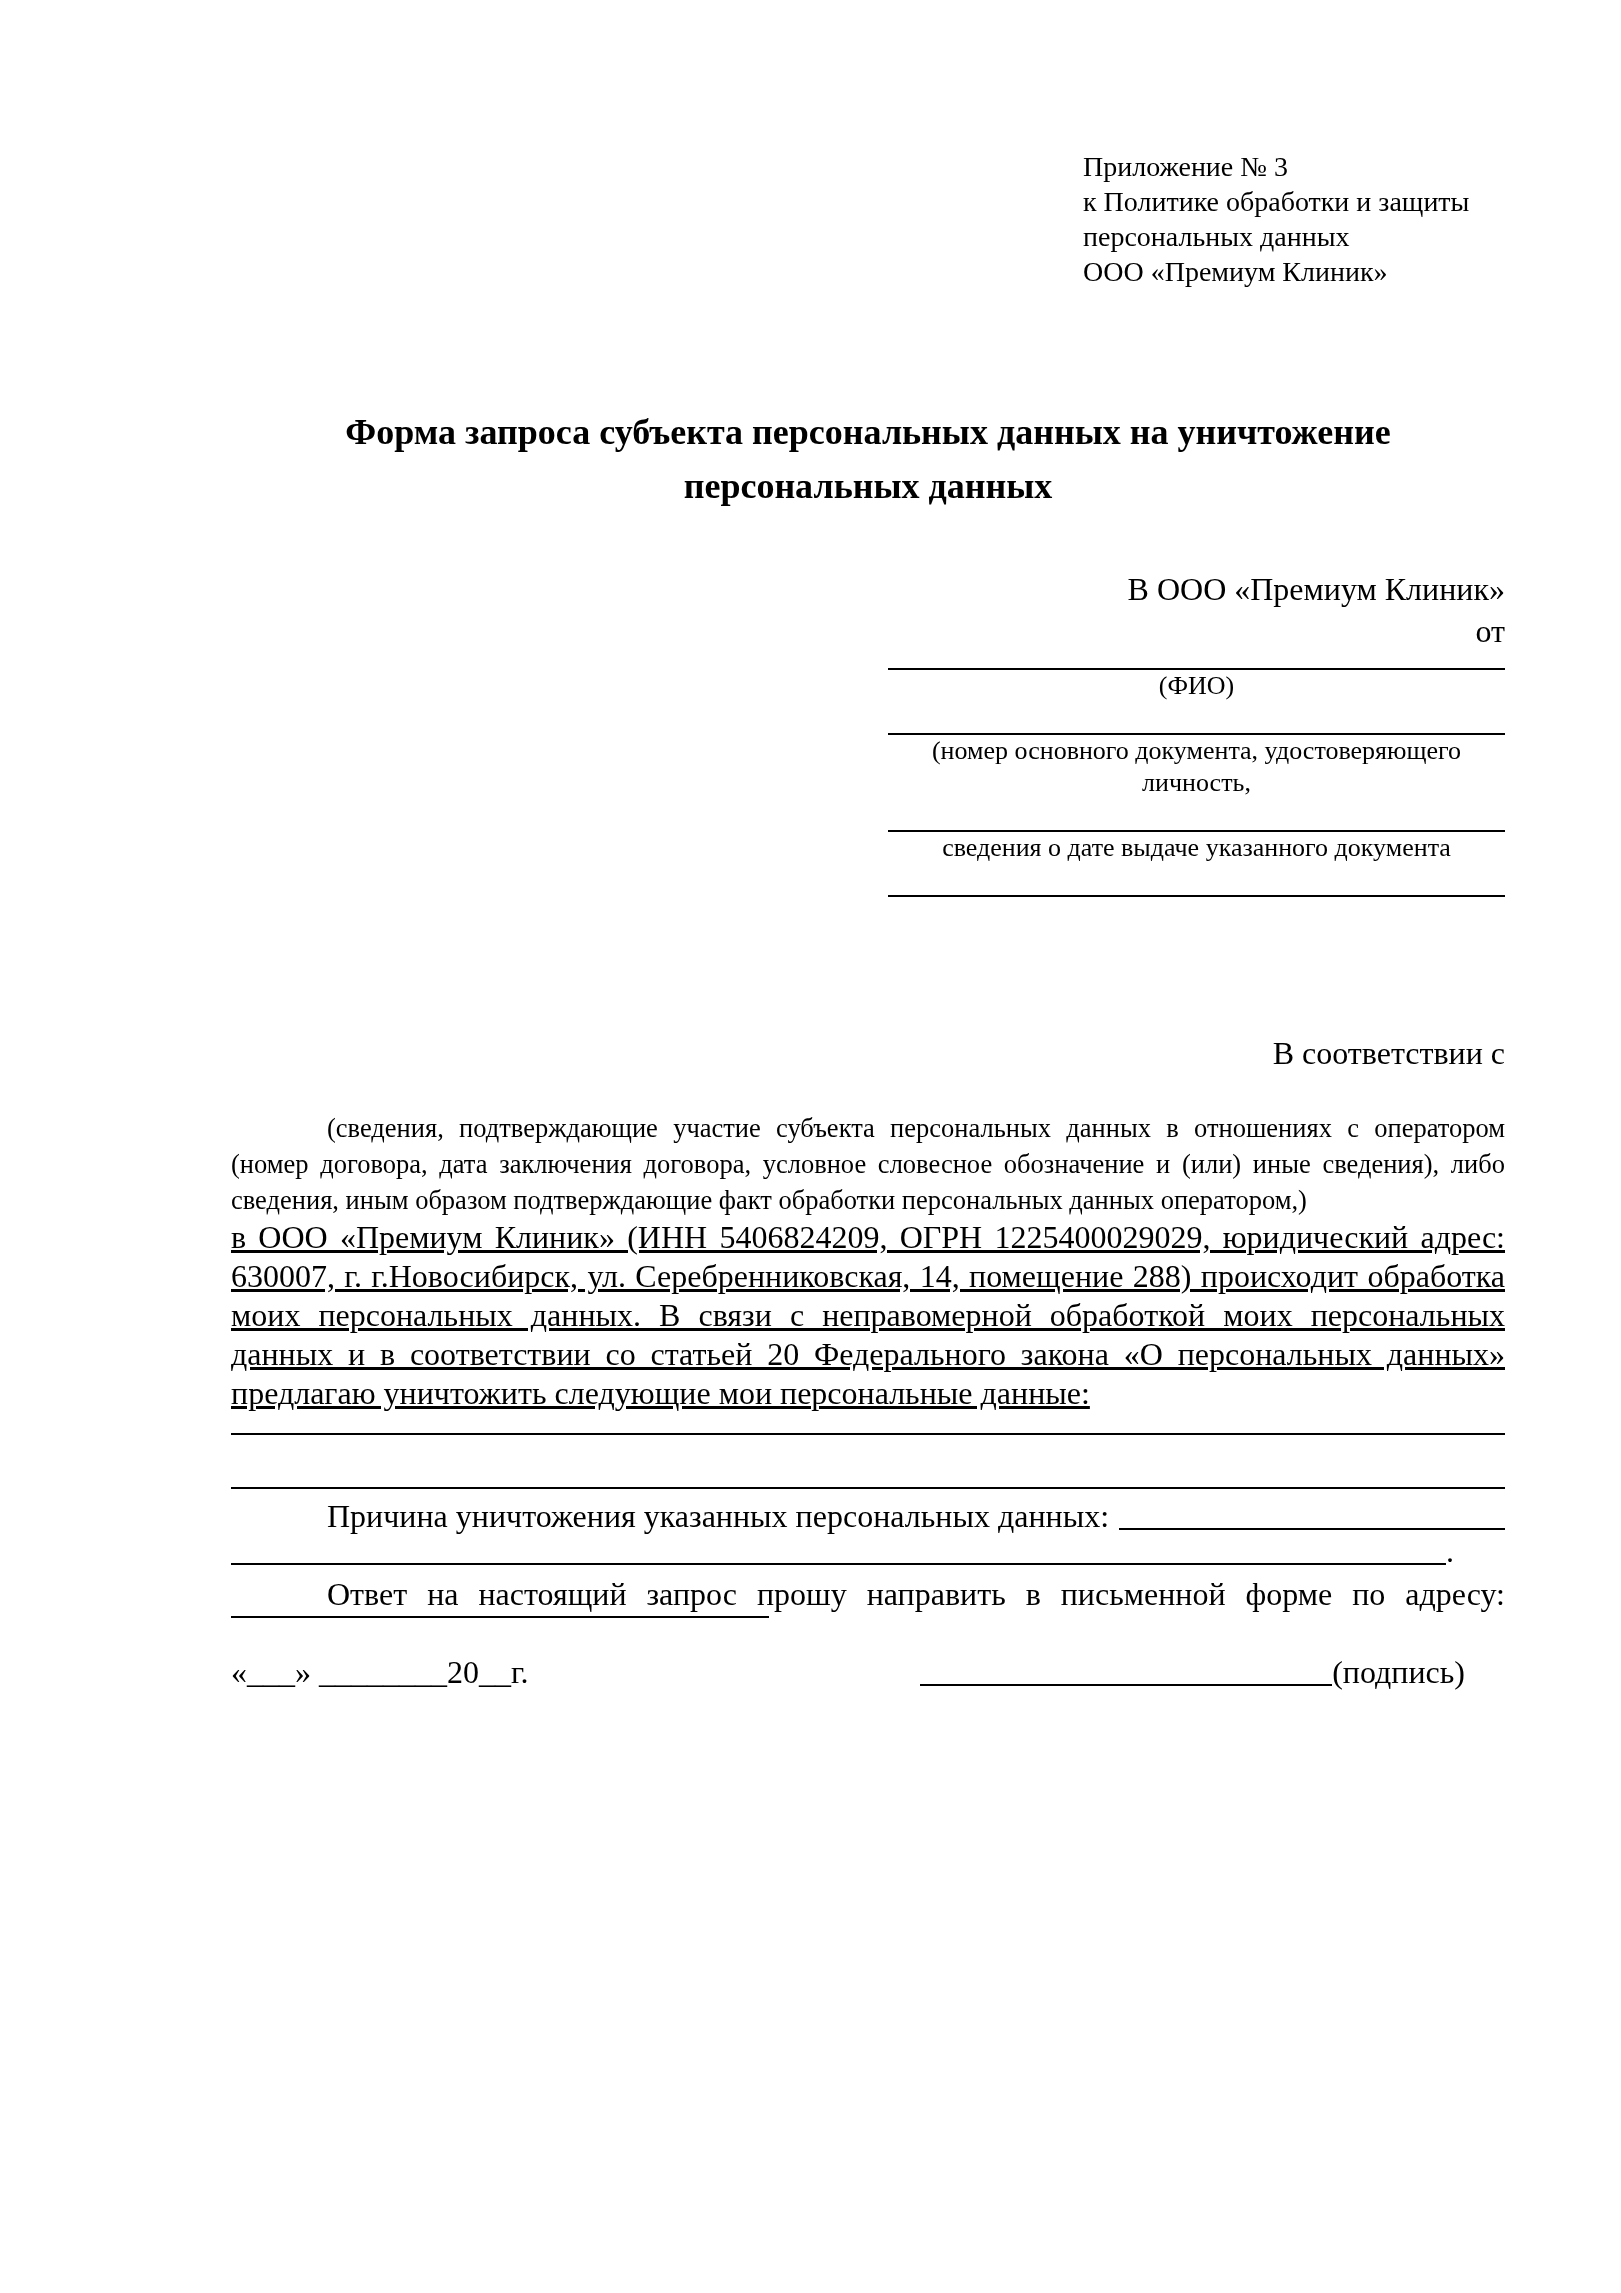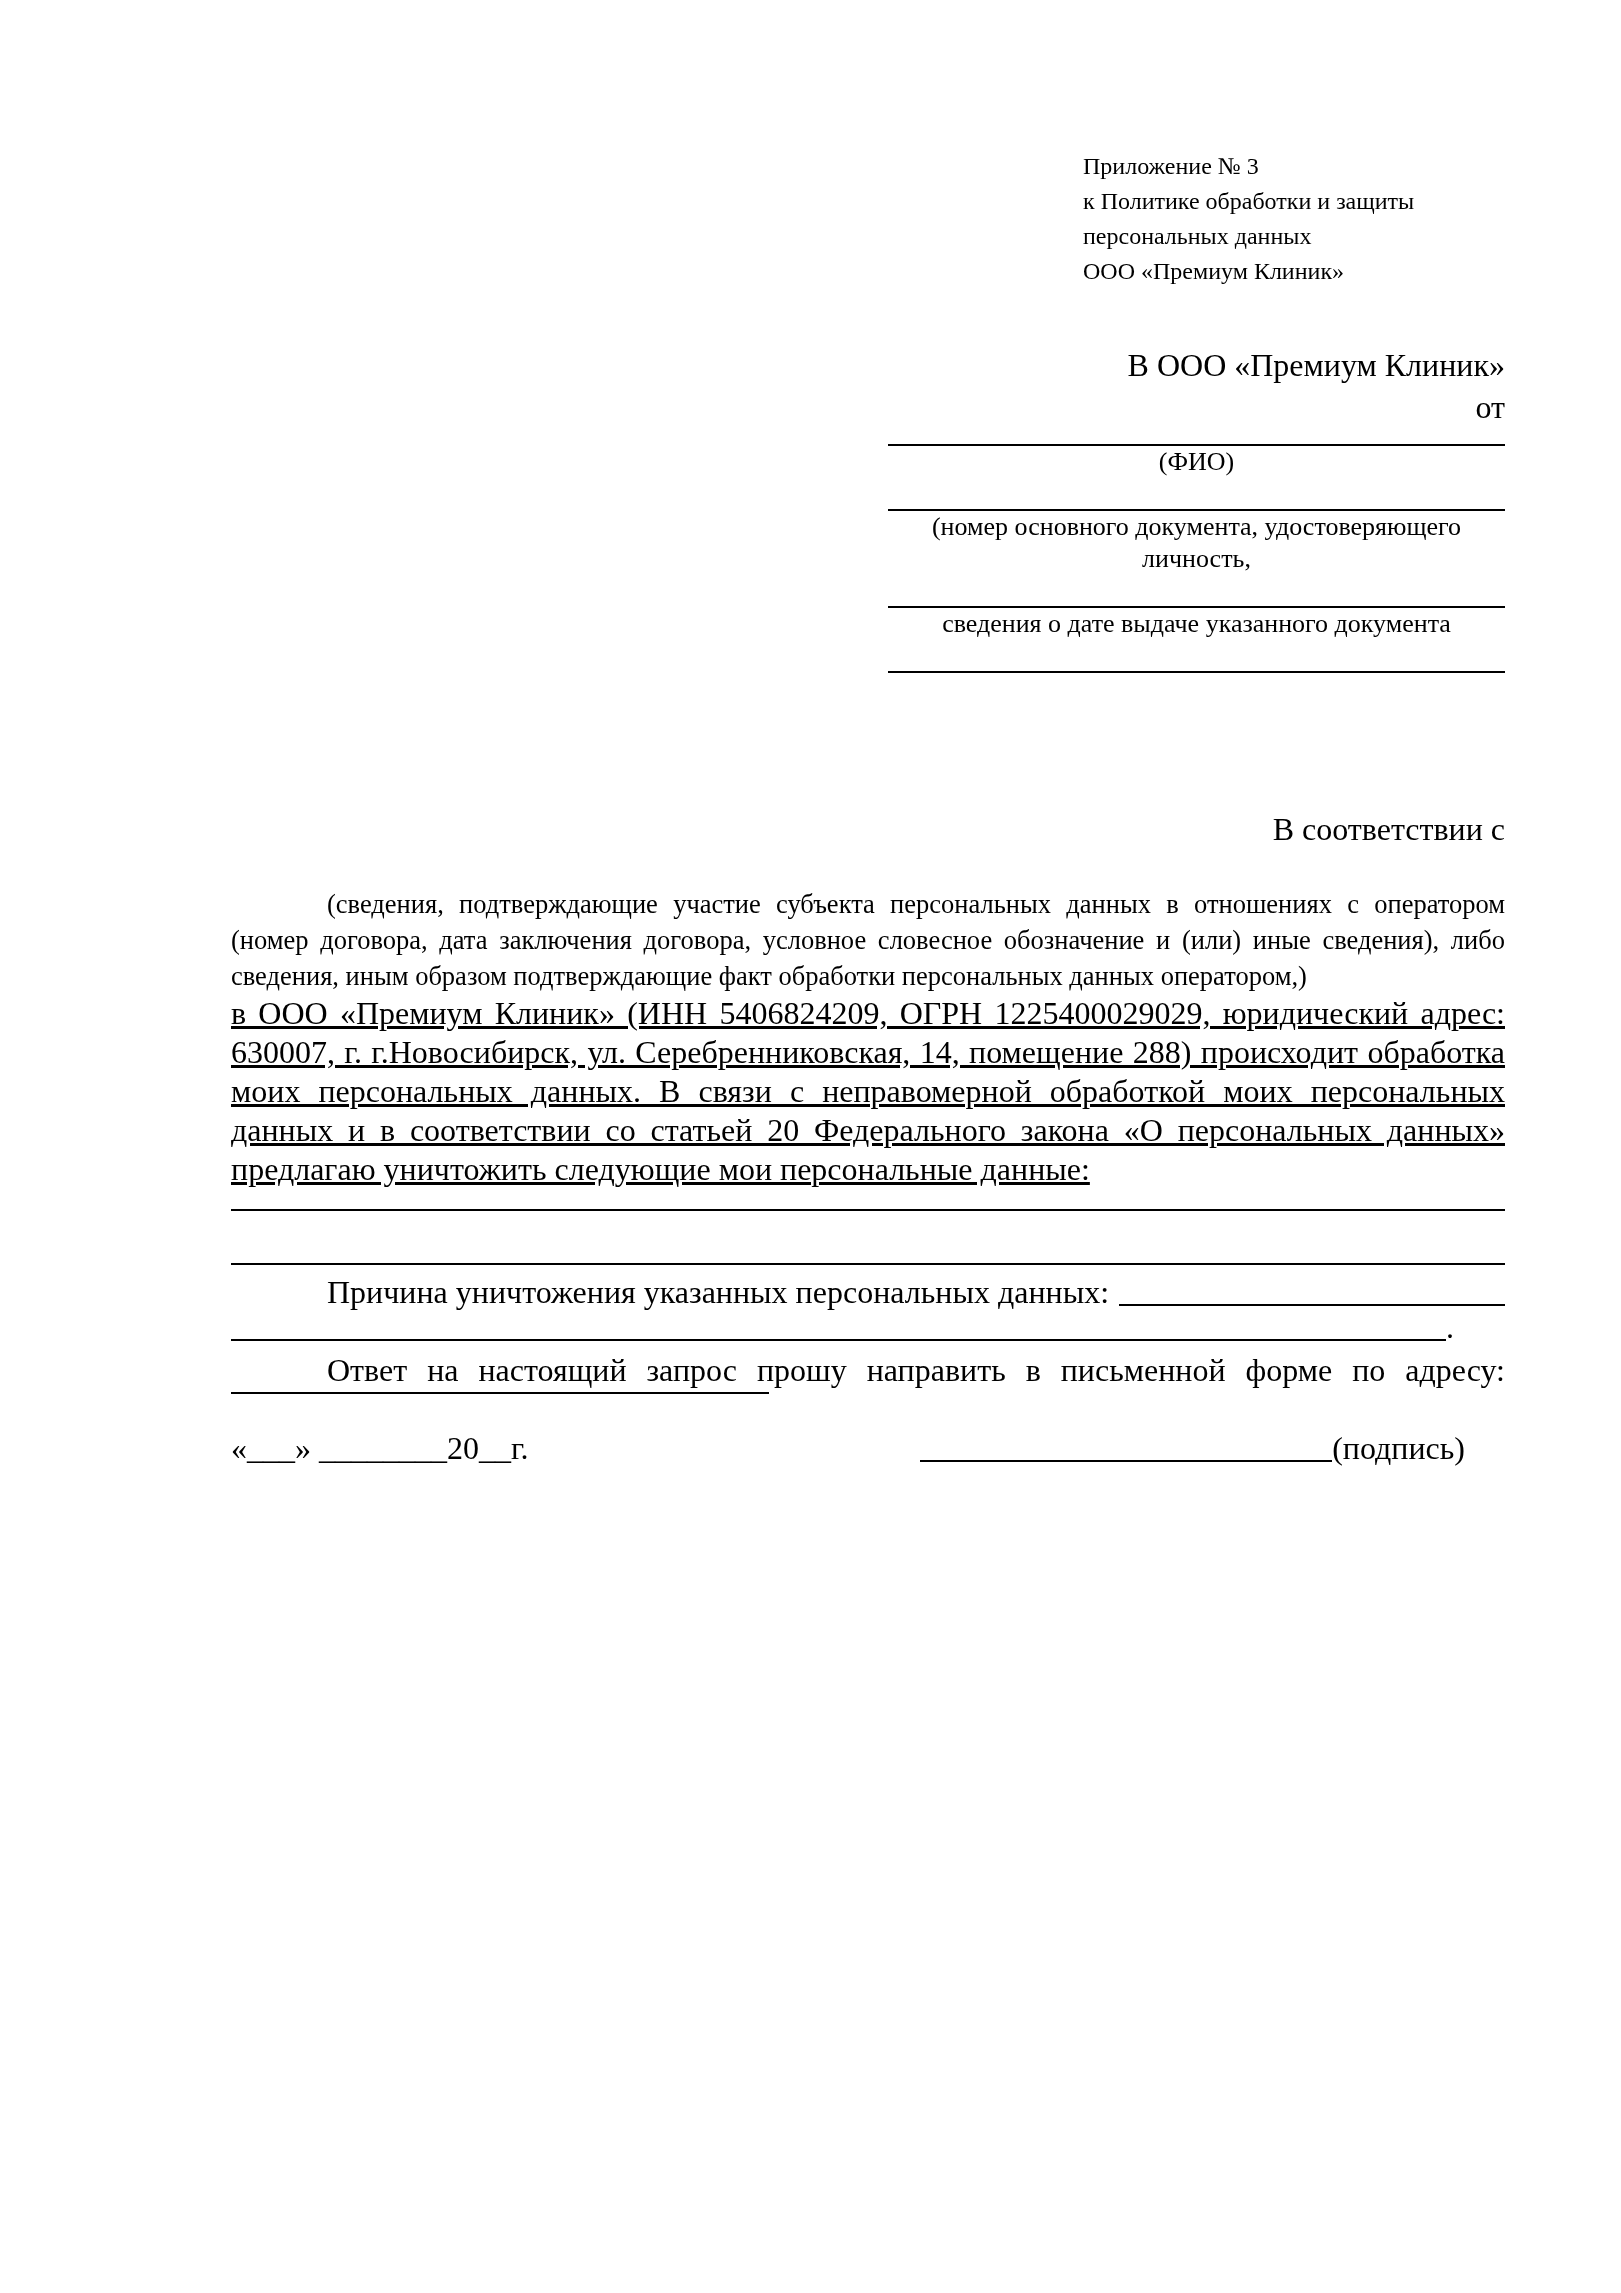--- a/index.html
+++ b/index.html
@@ -9,21 +9,21 @@
     font-family: "Liberation Serif", "DejaVu Serif", serif;
     color: #000000;
   }
   .page {
     position: relative;
     width: 1621px; height: 2294px;
     background: #ffffff;
     padding: 149px 116px 0 231px;
   }
   
-  .header-block { margin-left: 852px; font-size: 24px; line-height: 35px; }
+  .header-block { margin-left: 852px; font-size: 28px; line-height: 35px; }
   
   .doc-title {
     margin: 116px auto 0;
     max-width: 1206px;
     text-align: center;
     font-size: 36px; line-height: 54px;
     font-weight: bold;
   }
   
   .addressee { margin-top: 55px; margin-left: 657px; font-size: 32px; }
@@ -69,20 +69,21 @@
 
 <div class="page">
 
   <div class="header-block">
     <div>Приложение № 3</div>
     <div>к Политике обработки и защиты</div>
     <div>персональных данных</div>
     <div>ООО «Премиум Клиник»</div>
   </div>
 
+  <div class="doc-title">Форма запроса субъекта персональных данных на уничтожение персональных данных</div>
 
   <div class="addressee">
     <div class="addr-line">В ООО «Премиум Клиник»</div>
     <div class="addr-line">от</div>
 
     <div class="field">
       <div class="field-rule"></div>
       <div class="field-caption">(ФИО)</div>
     </div>
 

